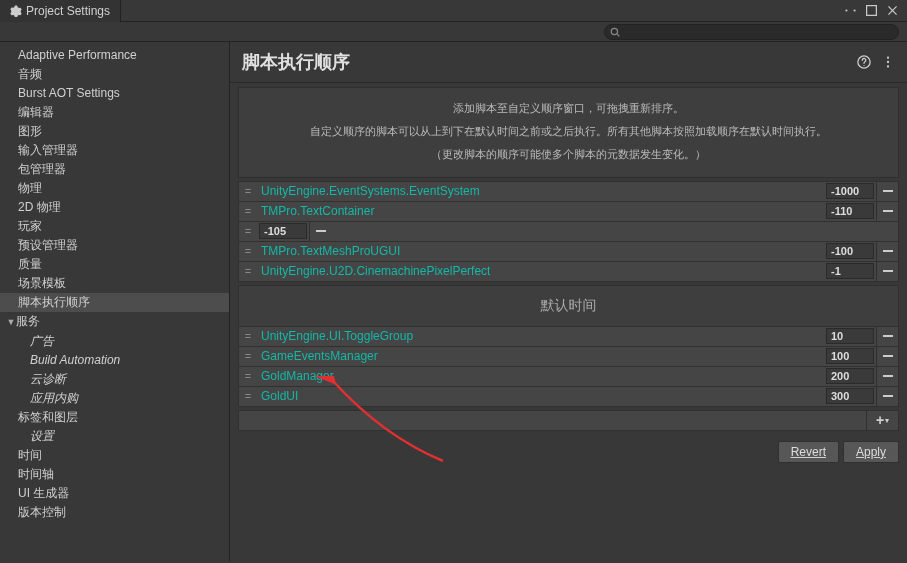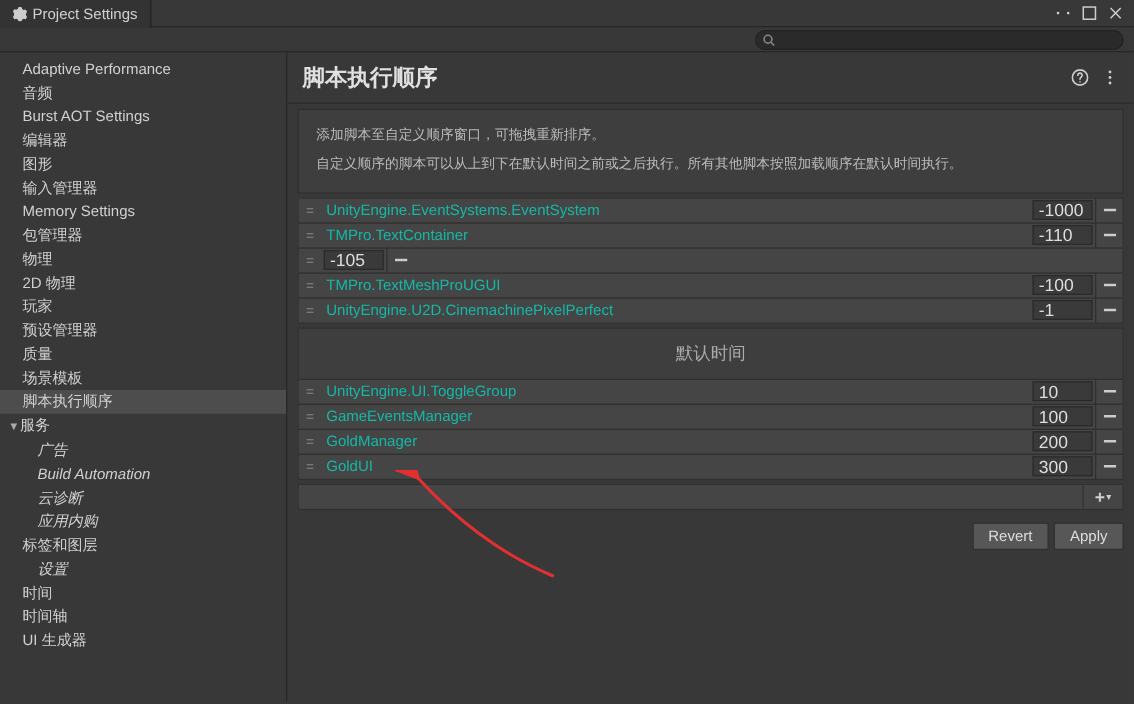--- a/index.html
+++ b/index.html
@@ -21,37 +21,37 @@
     .sidebar-item.selected { background: #4d4d4d; }
     .sidebar-item.expandable { padding-left: 6px; }
     .sidebar-item.child { padding-left: 30px; font-style: italic; }
     .triangle { display: inline-block; width: 10px; text-align: center; font-size: 9px; color: #aaa; }
     
     .content { flex: 1; background: #383838; overflow-y: auto; }
     .content-header { display: flex; align-items: center; padding: 8px 12px; border-bottom: 1px solid #2a2a2a; }
     .content-title { font-size: 18px; font-weight: bold; color: #e0e0e0; flex: 1; }
     .header-icons { display: flex; gap: 10px; align-items: center; }
     
-    .help-text { background: #3e3e3e; padding: 10px 14px; margin: 4px 8px; border: 1px solid #2f2f2f; line-height: 1.9; font-size: 11px; color: #bbb; }
+    .help-text { background: #3e3e3e; padding: 10px 14px; margin: 4px 8px; border: 1px solid #2f2f2f; line-height: 1.9; font-size: 11px; color: #bbb; text-align: center; }
     .help-text p { margin-bottom: 2px; }
     
     .script-list { margin: 4px 8px; }
     .script-row { display: flex; align-items: center; height: 21px; background: #454545; border: 1px solid #303030; margin-top: -1px; }
     .drag-handle { width: 18px; text-align: center; cursor: move; color: #888; }
     .drag-handle::before { content: "="; font-size: 11px; }
     .script-name { flex: 1; padding-left: 4px; color: #14b8a6; }
-    .script-value { width: 48px; text-align: left; padding: 0 4px; background: #3a3a3a; border: 1px solid #2a2a2a; margin: 7px 2px; height: 16px; line-height: 15px; color: #ddd; font-size: 14px; }
+    .script-value { width: 48px; text-align: left; padding: 0 4px; background: #3a3a3a; border: 1px solid #2a2a2a; margin: 7px 2px; height: 16px; line-height: 15px; color: #ddd; font-size: 11px; font-weight: bold; }
     .remove-btn { width: 22px; height: 21px; display: flex; align-items: center; justify-content: center; cursor: pointer; color: #ccc; border-left: 1px solid #303030; }
     
     .default-time-row { height: 42px; background: #3e3e3e; border: 1px solid #303030; margin: -1px 8px 0; display: flex; align-items: center; justify-content: center; color: #aaa; font-size: 14px; }
     
     .add-row { display: flex; justify-content: flex-end; margin: -1px 8px 0; background: #454545; border: 1px solid #303030; height: 21px; }
     .add-btn { width: 32px; display: flex; align-items: center; justify-content: center; cursor: pointer; border-left: 1px solid #303030; gap: 1px; }
     
-    .footer-buttons { display: flex; justify-content: flex-end; gap: 4px; padding: 10px 8px 0; }
+    .footer-buttons { display: flex; justify-content: flex-end; gap: 4px; padding: 10px 8px 0; text-decoration: underline; }
     .btn { padding: 3px 12px; background: #575757; border: 1px solid #303030; border-radius: 2px; color: #ddd; cursor: pointer; font-size: 12px; }
     
     .arrow-annotation { position: absolute; left: 303px; top: 376px; pointer-events: none; z-index: 100; }
     
     svg.wicon { width: 13px; height: 13px; }
   </style>
 </head>
 <body>
 
 <div class="titlebar">
@@ -86,39 +86,39 @@
 </div>
 
 <div class="main">
   <div class="sidebar" id="sidebar">
       <div class="sidebar-item"><span>Adaptive Performance</span></div>
       <div class="sidebar-item"><span>音频</span></div>
       <div class="sidebar-item"><span>Burst AOT Settings</span></div>
       <div class="sidebar-item"><span>编辑器</span></div>
       <div class="sidebar-item"><span>图形</span></div>
       <div class="sidebar-item"><span>输入管理器</span></div>
-      <div class="sidebar-item"><span>Memory Settings</span></div>
       <div class="sidebar-item"><span>包管理器</span></div>
       <div class="sidebar-item"><span>物理</span></div>
       <div class="sidebar-item"><span>2D 物理</span></div>
       <div class="sidebar-item"><span>玩家</span></div>
       <div class="sidebar-item"><span>预设管理器</span></div>
       <div class="sidebar-item"><span>质量</span></div>
       <div class="sidebar-item"><span>场景模板</span></div>
       <div class="sidebar-item selected"><span>脚本执行顺序</span></div>
       <div class="sidebar-item expandable"><span class="triangle">▼</span><span>服务</span></div>
       <div class="sidebar-item child"><span>广告</span></div>
       <div class="sidebar-item child"><span>Build Automation</span></div>
       <div class="sidebar-item child"><span>云诊断</span></div>
       <div class="sidebar-item child"><span>应用内购</span></div>
       <div class="sidebar-item"><span>标签和图层</span></div>
       <div class="sidebar-item child"><span>设置</span></div>
       <div class="sidebar-item"><span>时间</span></div>
       <div class="sidebar-item"><span>时间轴</span></div>
       <div class="sidebar-item"><span>UI 生成器</span></div>
+      <div class="sidebar-item"><span>版本控制</span></div>
     </div>
 
   <div class="content">
     <div class="content-header">
       <div class="content-title">脚本执行顺序</div>
       <div class="header-icons">
         <svg width="14" height="14" viewBox="0 0 16 16" fill="none" stroke="#ccc" stroke-width="1.5">
             <circle cx="8" cy="8" r="7"></circle>
             <path d="M6 6a2 2 0 113 1.7c-.6.4-1 .8-1 1.8" stroke-linecap="round"></path>
             <circle cx="8" cy="12" r=".7" fill="#ccc" stroke="none"></circle>
@@ -127,20 +127,21 @@
             <circle cx="8" cy="3" r="1.3"></circle>
             <circle cx="8" cy="8" r="1.3"></circle>
             <circle cx="8" cy="13" r="1.3"></circle>
           </svg>
       </div>
     </div>
 
     <div class="help-text">
       <p>添加脚本至自定义顺序窗口，可拖拽重新排序。</p>
       <p>自定义顺序的脚本可以从上到下在默认时间之前或之后执行。所有其他脚本按照加载顺序在默认时间执行。</p>
+      <p>（更改脚本的顺序可能使多个脚本的元数据发生变化。）</p>
     </div>
 
     <div class="script-list" id="scripts-before">
         <div class="script-row">
           <div class="drag-handle"></div>
           <div class="script-name">UnityEngine.EventSystems.EventSystem</div>
           <div class="script-value">-1000</div>
           <div class="remove-btn">
             <svg width="10" height="10" viewBox="0 0 10 10">
               <rect y="4" width="10" height="2" fill="#ccc"></rect>

